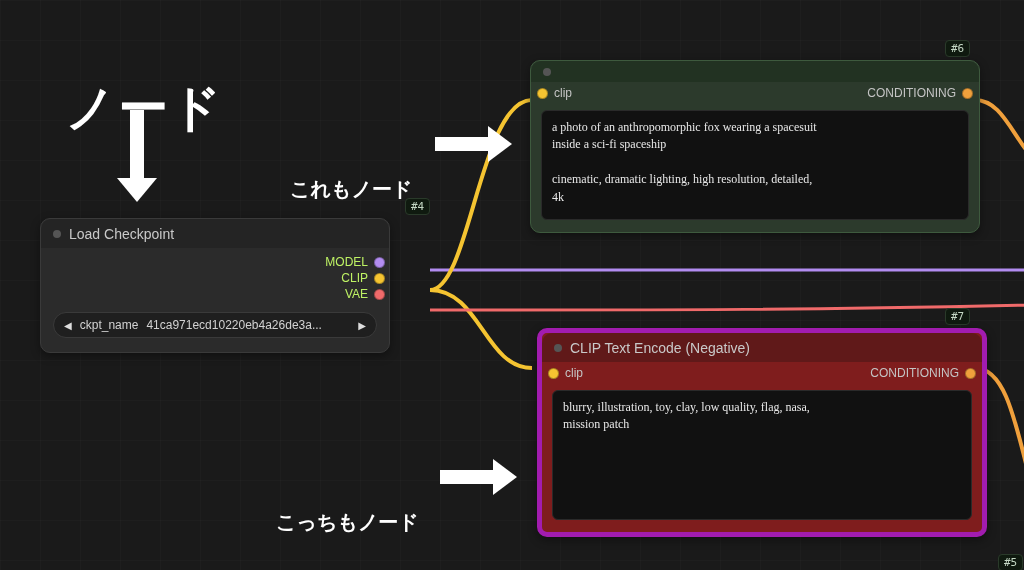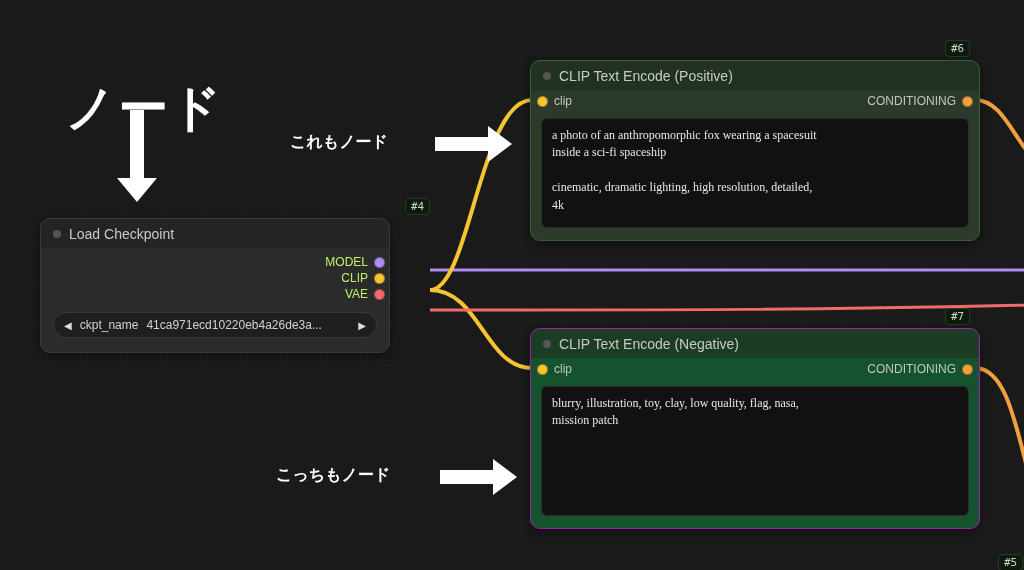--- a/index.html
+++ b/index.html
@@ -17,21 +17,21 @@
   }
 
   
   .anno {
     position: absolute;
     color: #fff;
     font-weight: 700;
     white-space: nowrap;
   }
   .anno-big { font-size: 50px; letter-spacing: 2px; margin-top: 40px; }
-  .anno-med { font-size: 16px; font-weight: 700; }
+  .anno-med { font-size: 20px; font-weight: 700; margin-top: 44px; }
 
   
   .arrow-down {
     position: absolute;
     width: 14px;
     background: #fff;
   }
   .arrow-down::after {
     content: "";
     position: absolute;
@@ -118,22 +118,23 @@
     color: #ddd; font-size: 10px;
   }
 
   
   .clip-pos {
     background: #2c3a2c;
     border: 1px solid #3e5a3e;
   }
   .clip-pos .node-title { background: rgba(20,40,20,0.4); }
   .clip-neg {
-    background: #14532d;
-    border: 1px solid #a21caf;
+    background: #7f1d1d;
+    border: 5px solid #a21caf;
+    margin-left: 7px;
   }
   .clip-neg .node-title { background: rgba(40,20,20,0.35); }
 
   .io-row {
     display: flex;
     justify-content: space-between;
     align-items: center;
     padding: 4px 6px 6px 6px;
     font-size: 12px;
     color: #c4c4c4;
@@ -227,21 +228,20 @@
     <span>ckpt_name</span>
     <span style="flex:1; color:#d2d2d2;">41ca971ecd10220eb4a26de3a...</span>
     <span class="tri">▶</span>
   </div>
 </div>
 
 <div class="tag" style="left:945px; top:40px;">#6</div>
 <div class="node clip-pos" style="left:530px; top:60px; width:450px;">
   <div class="node-title">
     <span class="title-dot"></span>
-    <span>CLIP Text Encode (Positive)</span>
   </div>
   <div class="io-row">
     <div class="io-left">
       <span class="port-dot" style="background:#f5c431"></span>
       <span>clip</span>
     </div>
     <div class="io-right">
       <span>CONDITIONING</span>
       <span class="port-dot" style="background:#f0a03c"></span>
     </div>

